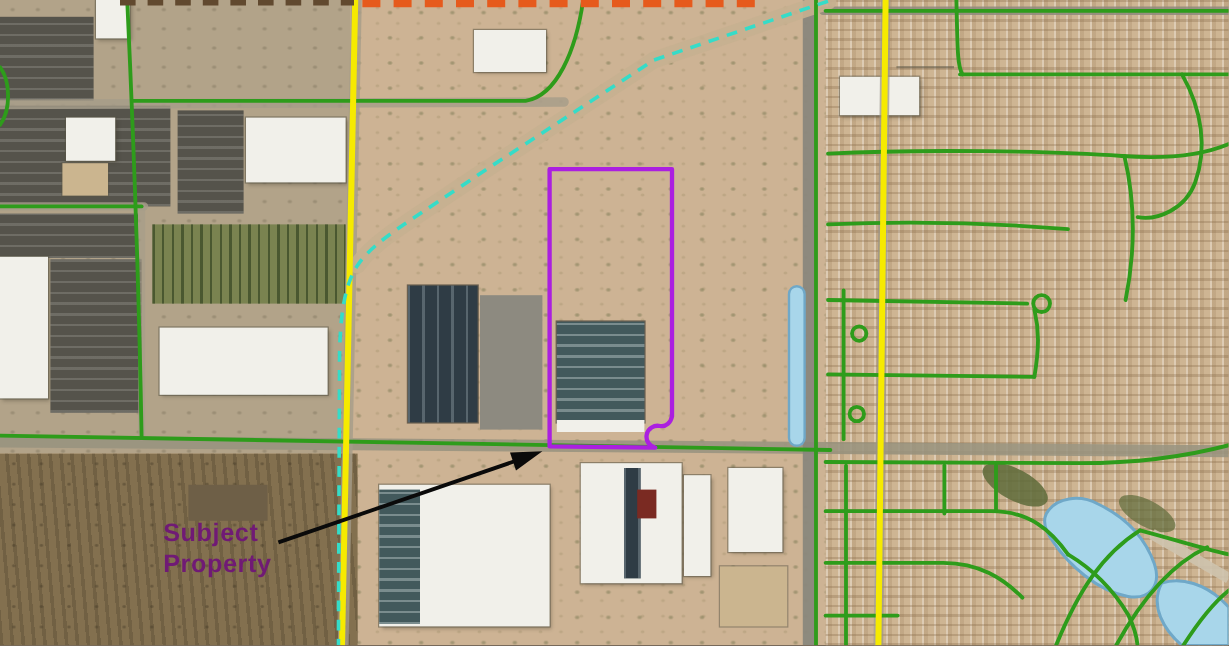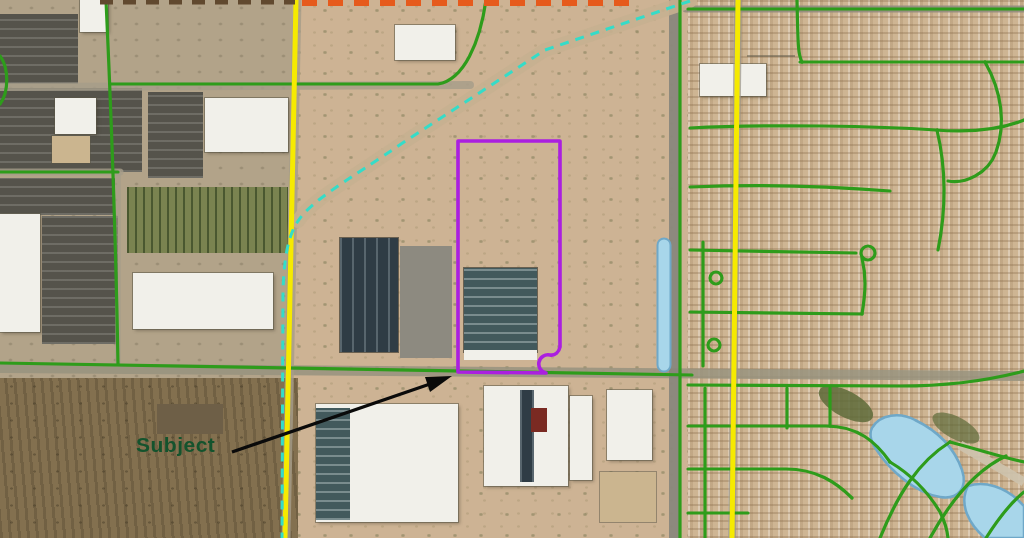--- a/index.html
+++ b/index.html
@@ -28,21 +28,21 @@
   .bldg-white{background:#F1F0EA;box-shadow:0 0 0 1px rgba(90,85,70,.55),2px 2px 3px rgba(60,55,40,.35);}
   .bldg-tan{background:#CBB58F;box-shadow:0 0 0 1px rgba(90,85,70,.5);}
   .bldg-dark{background:#2F3C45;background-image:
      repeating-linear-gradient(90deg, rgba(210,225,230,.25) 0 2px, transparent 2px 12px);
      box-shadow:0 0 0 1px rgba(40,40,35,.6);}
   .bldg-teal{background:#42595C;background-image:
      repeating-linear-gradient(0deg, rgba(225,235,235,.35) 0 2px, transparent 2px 9px);
      box-shadow:0 0 0 1px rgba(40,40,35,.6);}
   svg.anno{position:absolute;left:0;top:0;}
   .subject-label{position:absolute;left:136px;top:432px;
-     font-weight:bold;font-size:21px;line-height:26px;color:#14532d;
+     font-weight:bold;font-size:21px;line-height:26px;color:#701a75;
      letter-spacing:.5px;}
 </style>
 </head>
 <body>
 
 <div class="map">
 
   <div class="layer tex-desert" style="left:0;top:0;width:1024px;height:538px;"></div>
   <div class="layer tex-industrial" style="left:0;top:0;width:292px;height:378px;"></div>
   <div class="layer tex-residential" style="left:688px;top:0;width:336px;height:538px;"></div>
@@ -152,15 +152,16 @@
     <path d="M458,141 L560,141 L560,347 C559,352 555,356 550,355 A9,9 0 1 0 546,373 L458,372 Z" fill="none" stroke="var(--c-subject-boundary)" stroke-width="3.6" stroke-linejoin="round"></path>
 
     <g>
       <line x1="232" y1="452" x2="430" y2="384" stroke="var(--c-arrow)" stroke-width="3.2"></line>
       <polygon points="452,376 430,392 425,377" fill="var(--c-arrow)"></polygon>
     </g>
   </svg>
 
   <div class="subject-label">
     <div>Subject</div>
+    <div>Property</div>
   </div>
 
 </div>
 
 </body></html>

